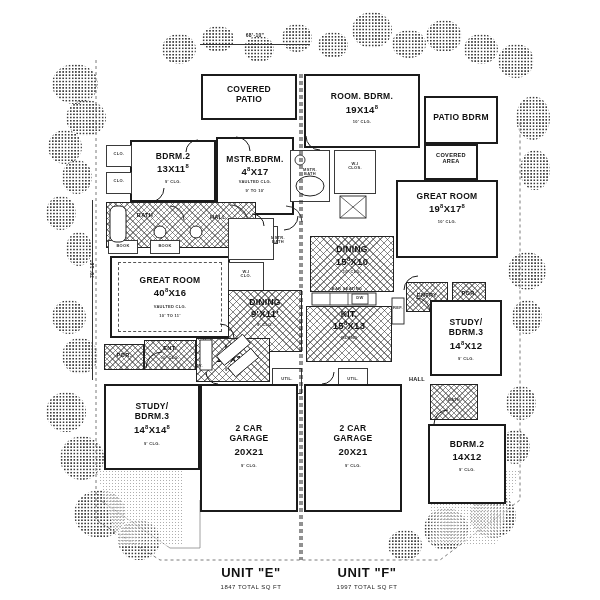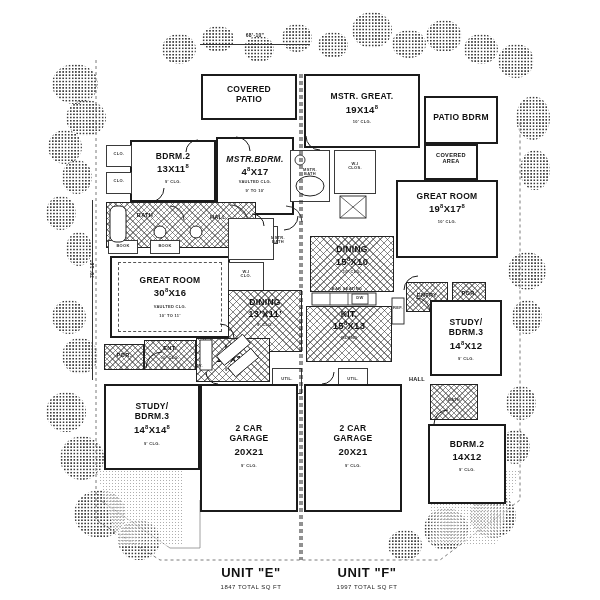--- a/index.html
+++ b/index.html
@@ -142,21 +142,21 @@
   <div class="stipple" style="left:96px;top:470px;width:88px;height:76px;opacity:.55;clip-path:polygon(0 0,100% 0,100% 100%,26% 100%);"></div>
   <div class="stipple" style="left:430px;top:470px;width:90px;height:74px;opacity:.55;clip-path:polygon(0 0,100% 0,74% 100%,0 100%);"></div>
 
   <div class="room" style="left:201px;top:74px;width:96px;height:46px;"></div>
   <div class="lbl t-room" style="left:201px;top:85px;width:96px;">
     <span>COVERED</span><br>
     <span>PATIO</span>
   </div>
 
   <div class="room" style="left:216px;top:137px;width:78px;height:78px;"></div>
-  <div class="lbl t-room" style="left:216px;top:155px;width:78px;font-style:italic;"><span>MSTR.BDRM.</span></div>
+  <div class="lbl t-room" style="left:216px;top:155px;width:78px;"><span>MSTR.BDRM.</span></div>
   <div class="lbl t-dim" style="left:216px;top:166px;width:78px;">
     <span>4</span><span class="sup">8</span><span>X17</span>
   </div>
   <div class="lbl t-tiny" style="left:216px;top:180px;width:78px;"><span>VAULTED CLG.</span></div>
   <div class="lbl t-tiny" style="left:216px;top:189px;width:78px;"><span>9' TO 10'</span></div>
 
   <div class="room" style="left:130px;top:140px;width:86px;height:62px;"></div>
   <div class="lbl t-room" style="left:130px;top:152px;width:86px;"><span>BDRM.2</span></div>
   <div class="lbl t-dim" style="left:130px;top:163px;width:86px;">
     <span>13X11</span><span class="sup">8</span>
@@ -185,39 +185,39 @@
     <circle cx="196" cy="232" r="6" fill="#fff" stroke="#222" stroke-width="1"></circle>
     <path d="M170 206 a14 14 0 0 1 14 14" fill="none" stroke="#222" stroke-width="0.9"></path>
     <path d="M230 205 a18 18 0 0 1 18 18" fill="none" stroke="#222" stroke-width="0.9"></path>
     <path d="M286 206 a16 16 0 0 1 16 16" fill="none" stroke="#222" stroke-width="0.9"></path>
   </svg>
 
   <div class="room" style="left:110px;top:256px;width:120px;height:82px;"></div>
   <div class="dashed" style="left:118px;top:262px;width:104px;height:70px;"></div>
   <div class="lbl t-room" style="left:110px;top:276px;width:120px;"><span>GREAT ROOM</span></div>
   <div class="lbl t-dim" style="left:110px;top:287px;width:120px;">
-    <span>30</span><span class="sup">8</span><span>X16</span>
+    <span>40</span><span class="sup">8</span><span>X16</span>
   </div>
   <div class="lbl t-tiny" style="left:110px;top:305px;width:120px;"><span>VAULTED CLG.</span></div>
   <div class="lbl t-tiny" style="left:110px;top:314px;width:120px;"><span>10' TO 11'</span></div>
 
   <div class="room-light" style="left:228px;top:218px;width:46px;height:42px;"></div>
   <div class="lbl t-tiny" style="left:260px;top:236px;width:36px;">
     <span>MSTR.</span><br>
     <span>BATH</span>
   </div>
   <div class="room-light" style="left:228px;top:262px;width:36px;height:30px;"></div>
   <div class="lbl t-tiny" style="left:228px;top:270px;width:36px;">
     <span>W-I</span><br>
     <span>CLO.</span>
   </div>
 
   <div class="hatch" style="left:228px;top:290px;width:74px;height:62px;border:1px solid #222;"></div>
   <div class="lbl t-room" style="left:228px;top:298px;width:74px;"><span>DINING</span></div>
-  <div class="lbl t-dim" style="left:228px;top:309px;width:74px;"><span>13'X11'</span></div>
+  <div class="lbl t-dim" style="left:228px;top:309px;width:74px;"><span>9'X11'</span></div>
   <div class="lbl t-tiny" style="left:228px;top:323px;width:74px;"><span>9' CLG.</span></div>
 
   <div class="hatch" style="left:196px;top:338px;width:74px;height:44px;border:1px solid #222;"></div>
   <div class="lbl t-room" style="left:196px;top:344px;width:74px;"><span>KIT.</span></div>
   <div class="lbl t-dim" style="left:196px;top:354px;width:74px;"><span>10'X11'</span></div>
   <div class="lbl t-tiny" style="left:196px;top:368px;width:74px;"><span>9' CLG.</span></div>
 
   <svg class="overlay">
     <rect x="200" y="340" width="12" height="30" fill="#fff" stroke="#222" stroke-width="0.9"></rect>
     <g transform="rotate(-40 234 352)">
@@ -251,21 +251,21 @@
 
   <div class="room" style="left:200px;top:384px;width:98px;height:128px;"></div>
   <div class="lbl t-room" style="left:200px;top:424px;width:98px;">
     <span>2  CAR</span><br>
     <span>GARAGE</span>
   </div>
   <div class="lbl t-dim" style="left:200px;top:447px;width:98px;"><span>20X21</span></div>
   <div class="lbl t-tiny" style="left:200px;top:464px;width:98px;"><span>9' CLG.</span></div>
 
   <div class="room" style="left:304px;top:74px;width:116px;height:74px;"></div>
-  <div class="lbl t-room" style="left:304px;top:92px;width:116px;"><span>MSTR. GREAT.</span></div>
+  <div class="lbl t-room" style="left:304px;top:92px;width:116px;"><span>ROOM. BDRM.</span></div>
   <div class="lbl t-dim" style="left:304px;top:104px;width:116px;">
     <span>19X14</span><span class="sup">8</span>
   </div>
   <div class="lbl t-tiny" style="left:304px;top:120px;width:116px;"><span>10' CLG.</span></div>
 
   <div class="room" style="left:424px;top:96px;width:74px;height:48px;"></div>
   <div class="lbl t-room" style="left:424px;top:113px;width:74px;"><span>PATIO BDRM</span></div>
 
   <div class="room" style="left:424px;top:144px;width:54px;height:36px;"></div>
   <div class="lbl t-sm" style="left:424px;top:152px;width:54px;">

